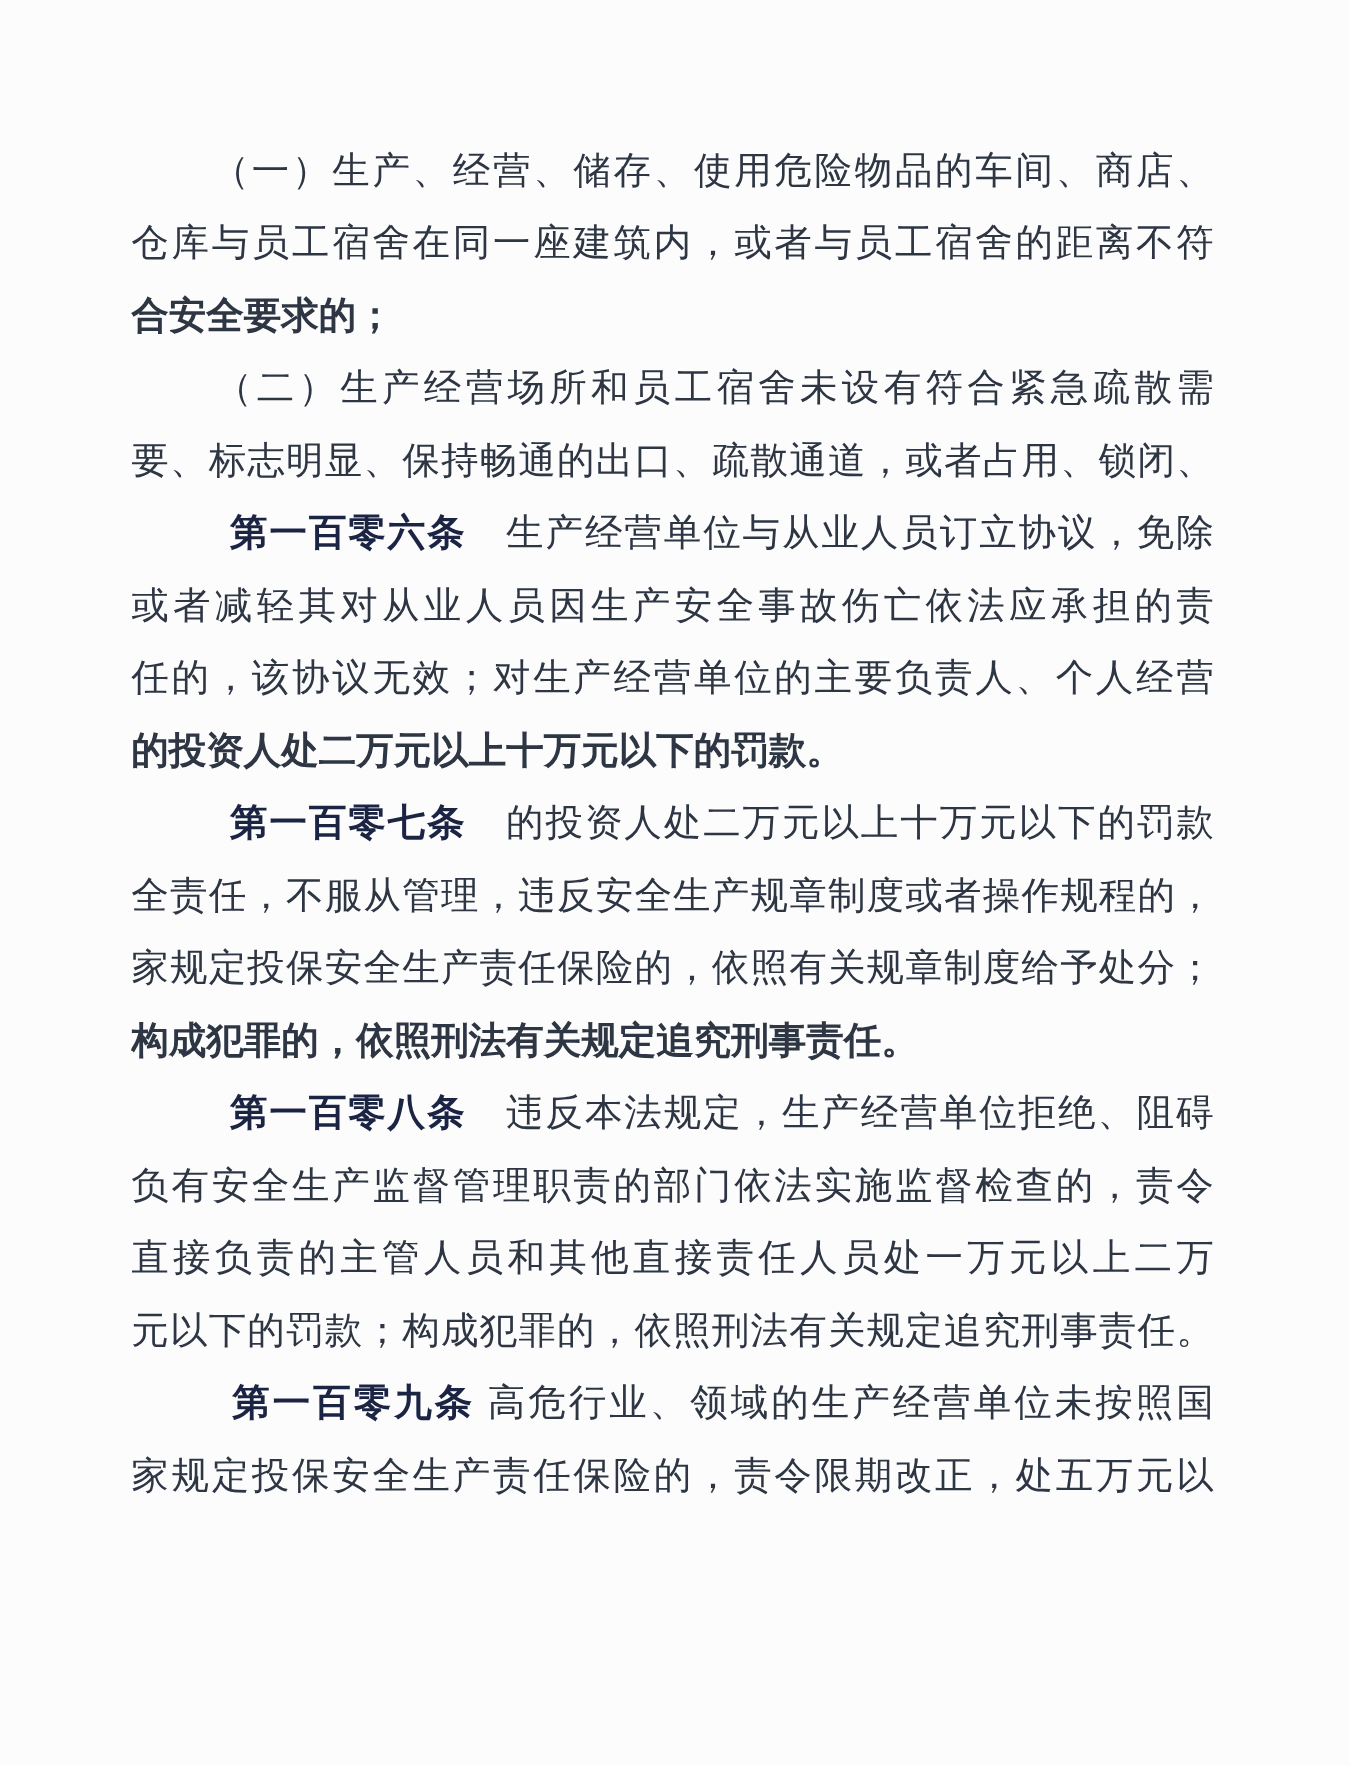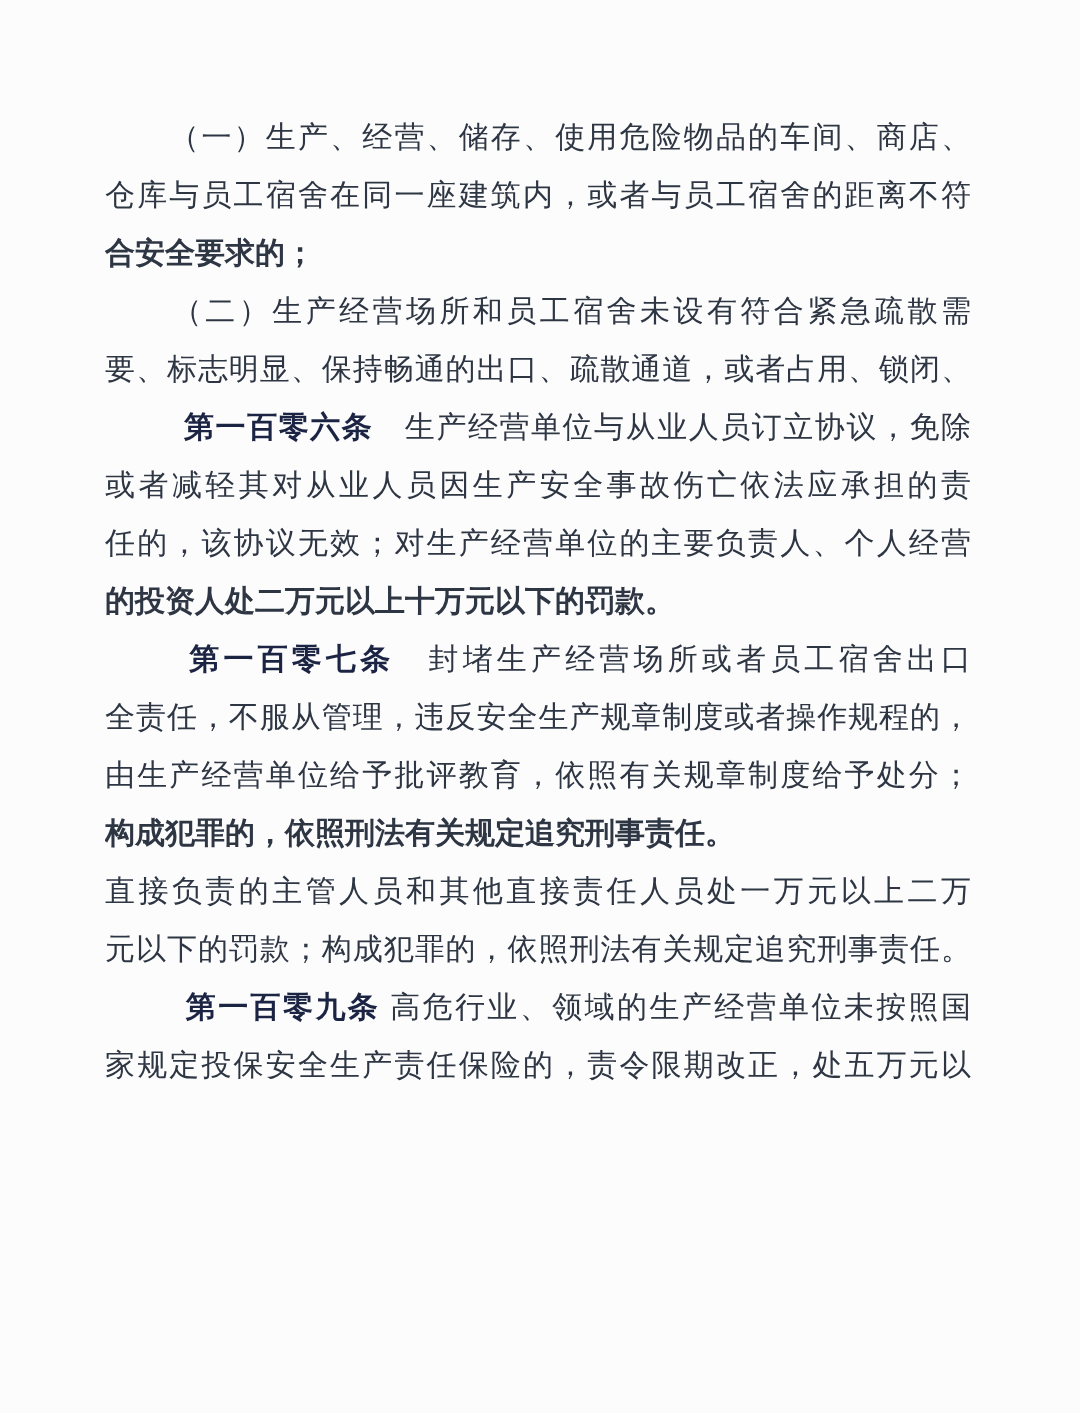--- a/index.html
+++ b/index.html
@@ -50,22 +50,24 @@
   <div class="textblock">
       <div class="line"><span>　　（一）生产、经营、储存、使用危险物品的车间、商店、</span></div>
       <div class="line"><span>仓库与员工宿舍在同一座建筑内，或者与员工宿舍的距离不符</span></div>
       <div class="line no-fill"><span>合安全要求的；</span></div>
       <div class="line"><span>　　（二）生产经营场所和员工宿舍未设有符合紧急疏散需</span></div>
       <div class="line"><span>要、标志明显、保持畅通的出口、疏散通道，或者占用、锁闭、</span></div>
       <div class="line"><span>　　</span><span class="run-bold">第一百零六条</span><span>　生产经营单位与从业人员订立协议，免除</span></div>
       <div class="line"><span>或者减轻其对从业人员因生产安全事故伤亡依法应承担的责</span></div>
       <div class="line"><span>任的，该协议无效；对生产经营单位的主要负责人、个人经营</span></div>
       <div class="line no-fill"><span>的投资人处二万元以上十万元以下的罚款。</span></div>
-      <div class="line"><span>　　</span><span class="run-bold">第一百零七条</span><span>　封堵生产经营场所或者员工宿舍出口</span></div>
+      <div class="line"><span>　　</span><span class="run-bold">第一百零七条</span><span>　的投资人处二万元以上十万元以下的罚款</span></div>
       <div class="line"><span>全责任，不服从管理，违反安全生产规章制度或者操作规程的，</span></div>
-      <div class="line"><span>由生产经营单位给予批评教育，依照有关规章制度给予处分；</span></div>
+      <div class="line"><span>家规定投保安全生产责任保险的，依照有关规章制度给予处分；</span></div>
       <div class="line no-fill"><span>构成犯罪的，依照刑法有关规定追究刑事责任。</span></div>
+      <div class="line"><span>　　</span><span class="run-bold">第一百零八条</span><span>　违反本法规定，生产经营单位拒绝、阻碍</span></div>
+      <div class="line"><span>负有安全生产监督管理职责的部门依法实施监督检查的，责令</span></div>
       <div class="line"><span>直接负责的主管人员和其他直接责任人员处一万元以上二万</span></div>
       <div class="line"><span>元以下的罚款；构成犯罪的，依照刑法有关规定追究刑事责任。</span></div>
       <div class="line"><span>　　</span><span class="run-bold">第一百零九条</span><span> 高危行业、领域的生产经营单位未按照国</span></div>
       <div class="line"><span>家规定投保安全生产责任保险的，责令限期改正，处五万元以</span></div>
     </div>
 </div>
 
 </body></html>

